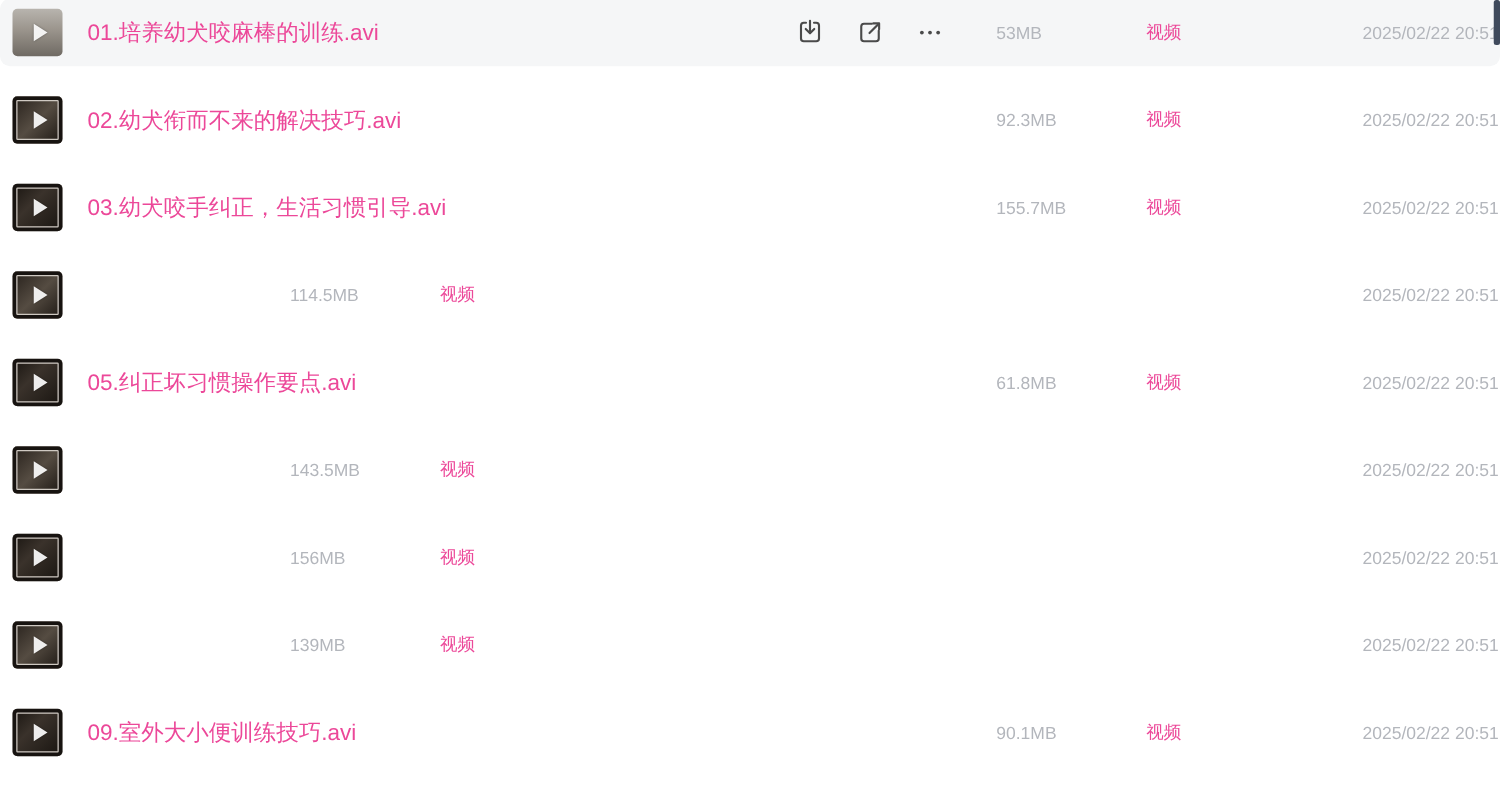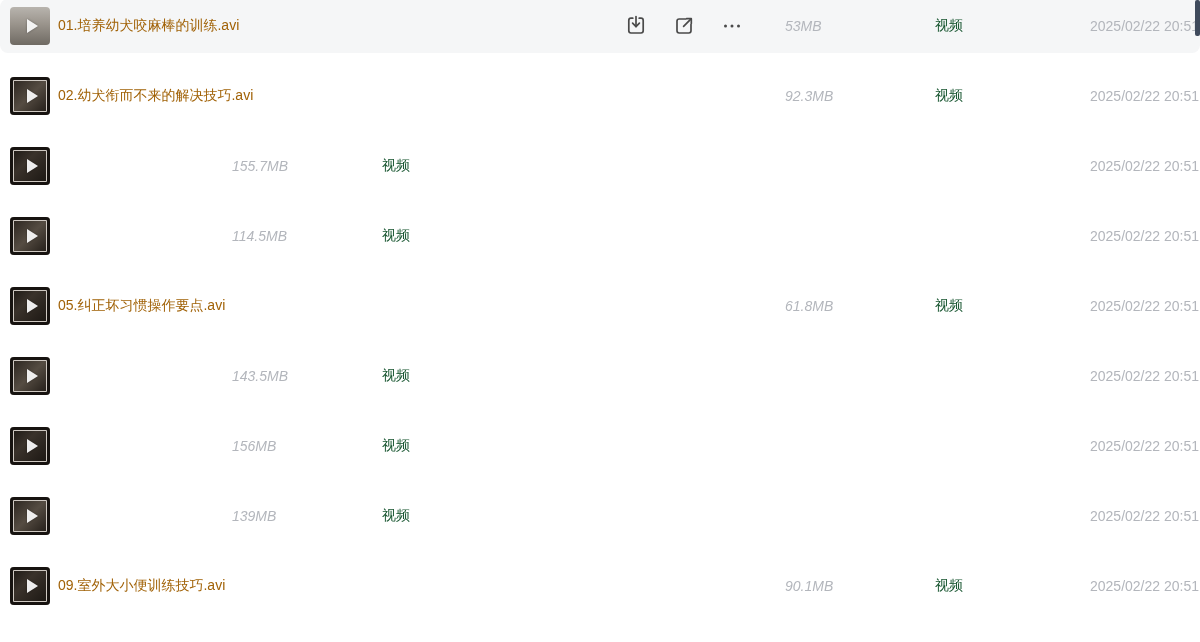--- a/index.html
+++ b/index.html
@@ -53,43 +53,43 @@
   .play-tri {
     width: 0; height: 0;
     border-left: 11px solid rgba(255,255,255,0.92);
     border-top: 7px solid transparent;
     border-bottom: 7px solid transparent;
     margin-left: 4px;
     filter: drop-shadow(0 0 1px rgba(0,0,0,0.35));
   }
 
   .fname {
-    margin-left: 8px;
+    margin-left: 20px;
     width: 545px;
-    font-size: 14px;
-    color: #a16207;
+    font-size: 18px;
+    color: #ec4899;
     white-space: nowrap;
     overflow: hidden;
     text-overflow: ellipsis;
   }
 
   .actions {
     width: 122px;
     display: flex;
     align-items: center;
     justify-content: space-between;
     margin-left: 20px;
     visibility: hidden;
   }
   .row.hovered .actions { visibility: visible; }
   .action-btn { width: 26px; height: 26px; display: flex; align-items: center; justify-content: center; cursor: pointer; }
   .action-btn svg { width: 24px; height: 24px; }
 
-  .size  { margin-left: 40px; width: 100px; font-size: 14px; color: #b3b6bc; font-style: italic; }
-  .ftype { margin-left: 50px; width: 62px;  font-size: 14px; color: #14532d; }
+  .size  { margin-left: 40px; width: 100px; font-size: 14px; color: #b3b6bc; }
+  .ftype { margin-left: 20px; width: 62px;  font-size: 14px; color: #ec4899; }
   .fdate {
     flex: 1 1 auto;
     text-align: right;
     font-size: 14px;
     color: #b3b6bc;
     white-space: nowrap;
     padding-right: 1px;
   }
 
   .scrollbar-thumb {
@@ -172,20 +172,21 @@
     <div class="cell size">92.3MB</div>
     <div class="cell ftype">视频</div>
     <div class="cell fdate">2025/02/22 20:51</div>
   </div>
 
   <div class="row tone-dark">
     <div class="hover-bg"></div>
     <div class="cell thumb">
       <div class="play-tri"></div>
     </div>
+    <div class="cell fname">03.幼犬咬手纠正，生活习惯引导.avi</div>
     <div class="cell actions">
       <span class="action-btn">
         <svg viewBox="0 0 24 24" fill="none" stroke="#4a4a4a" stroke-width="1.7" stroke-linecap="round" stroke-linejoin="round">
           <path d="M8.8 4.2 H7 Q4.8 4.2 4.8 6.4 V16.8 Q4.8 19 7 19 H17 Q19.2 19 19.2 16.8 V6.4 Q19.2 4.2 17 4.2 H15.2"></path>
           <path d="M12 2.6 V12.4"></path>
           <path d="M8.6 9.2 L12 12.6 L15.4 9.2"></path>
         </svg>
       </span>
       <span class="action-btn">
         <svg viewBox="0 0 24 24" fill="none" stroke="#4a4a4a" stroke-width="1.7" stroke-linecap="round" stroke-linejoin="round">

